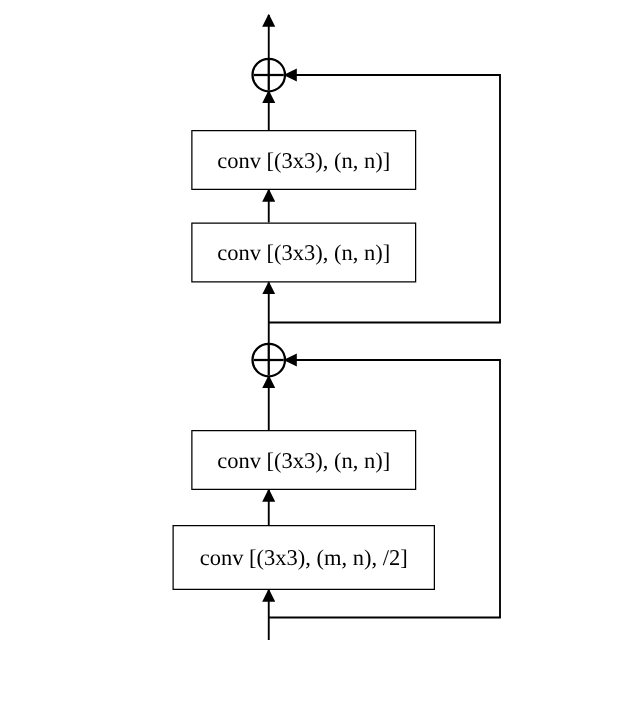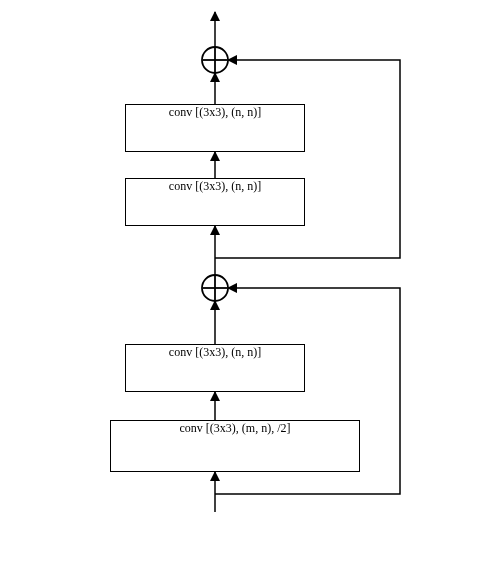--- a/index.html
+++ b/index.html
@@ -12,23 +12,25 @@
   .canvas {
     position: relative;
     width: 504px;
     height: 581px;
   }
   .box {
     position: absolute;
     border: 1px solid #000;
     background: #fff;
     display: flex;
+    align-items: center;
     justify-content: center;
-    font-size: 12px;
+    font-size: 18px;
     box-sizing: border-box;
+    margin-left: 28px;
   }
   .caption {
     position: absolute;
     width: 100%;
     text-align: center;
     font-size: 17px;
   }
   .caption .fignum {
     font-style: normal;
   }
@@ -41,21 +43,21 @@
     width: 504px;
     height: 581px;
     overflow: visible;
   }
 </style>
 </head>
 <body>
 
 <div class="canvas">
 
-  <div class="box" style="left:110px; top:420px; width:250px; height:52px;">
+  <div class="box" style="left:110px; top:420px; width:210px; height:52px;">
     <span>conv [(3x3), (m, n), /2]</span>
   </div>
 
   <div class="box" style="left:125px; top:344px; width:180px; height:48px;">
     <span>conv [(3x3), (n, n)]</span>
   </div>
 
   <div class="box" style="left:125px; top:178px; width:180px; height:48px;">
     <span>conv [(3x3), (n, n)]</span>
   </div>

